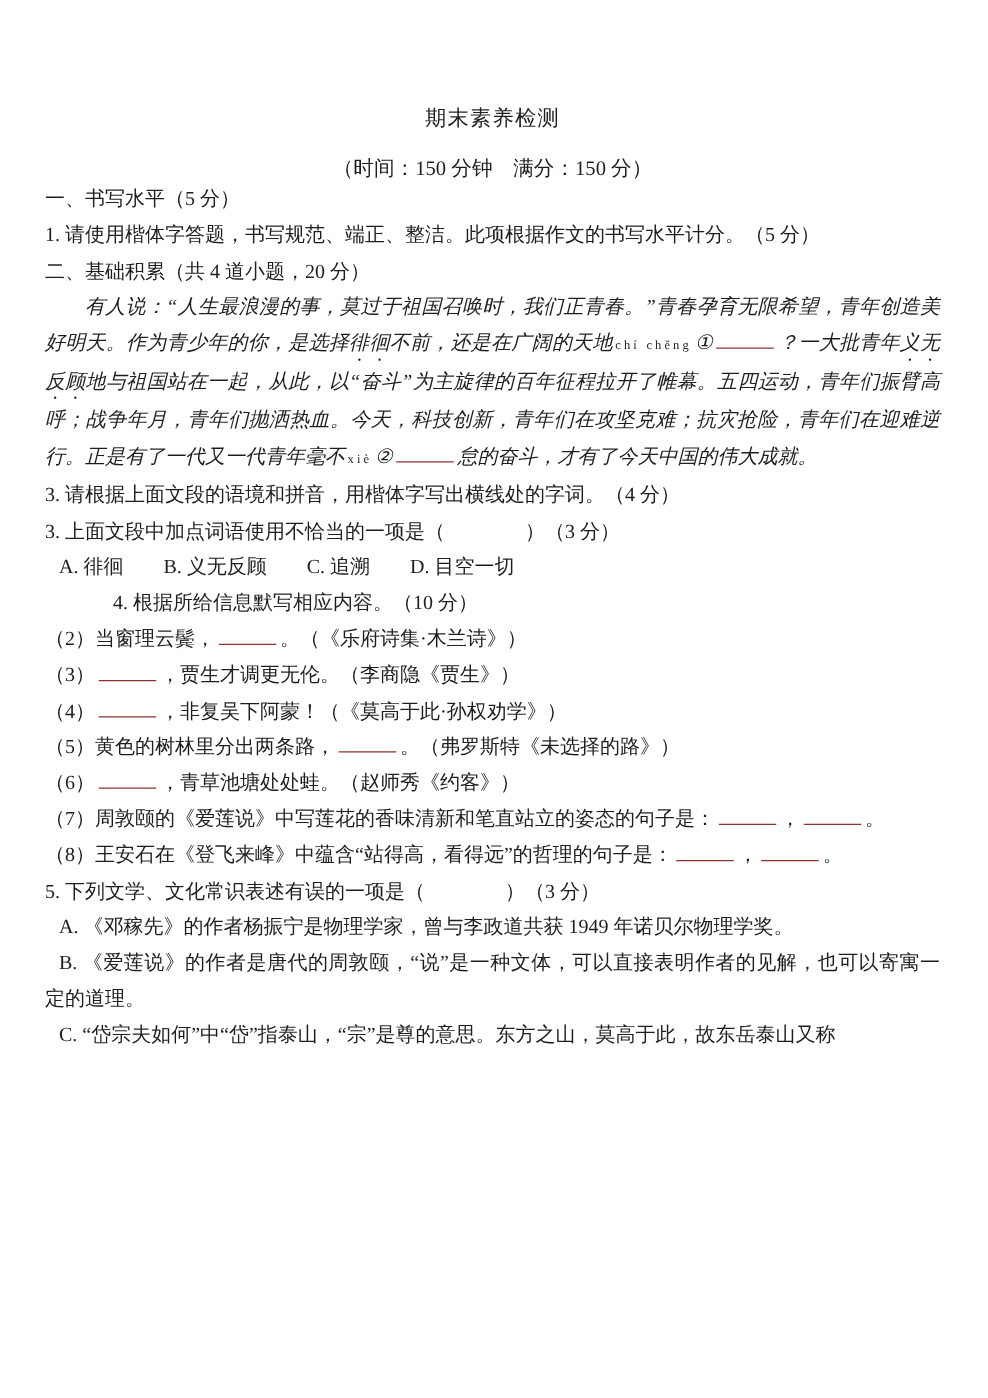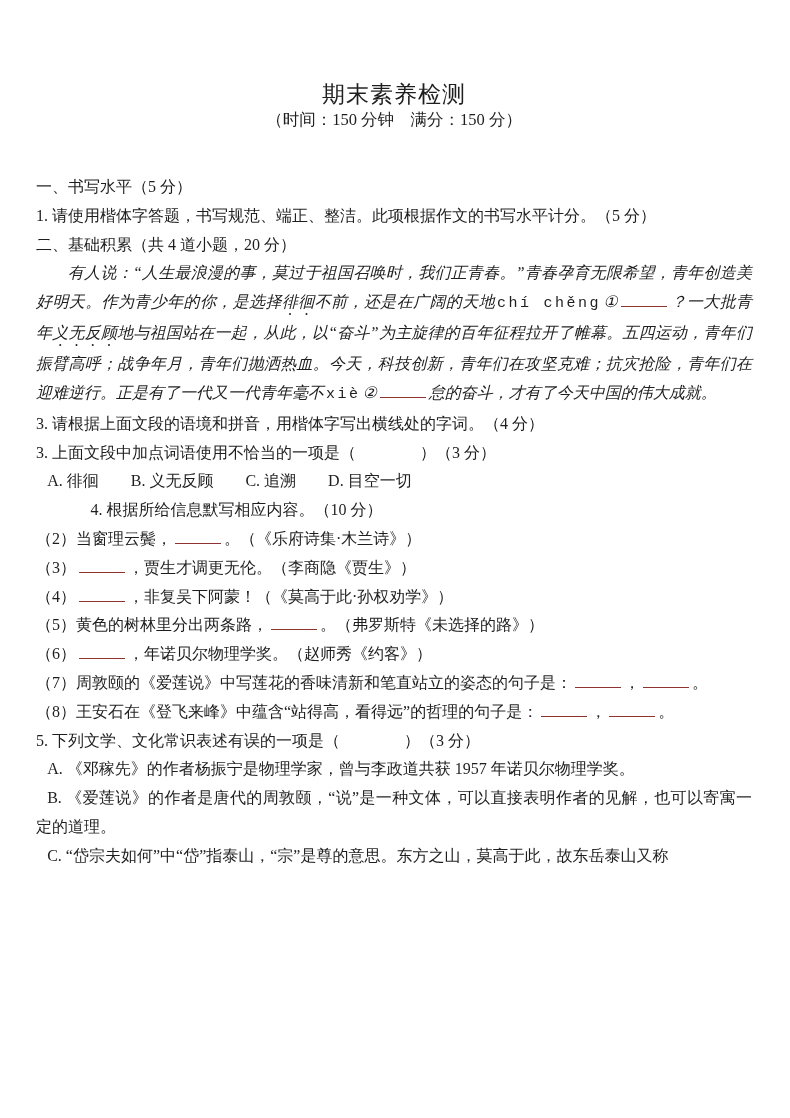--- a/index.html
+++ b/index.html
@@ -8,44 +8,43 @@
     width:790px;height:1118px;
     box-sizing:border-box;
     background:#ffffff;
     padding:84px 38px 0 36px;
     overflow:hidden;
     color:#1e1e1e;
     font-family:"Liberation Serif","DejaVu Serif",serif;
   }
   .title{
     text-align:center;
-    font-size:23px;
+    font-size:17px;
     line-height:22px;
     letter-spacing:1px;
   }
   .subtitle{
     text-align:center;
     font-size:16.5px;
     line-height:22px;
-    margin-top:3px;
+    margin-top:18px;
   }
   .doc{
-    margin-top:42px;
     font-size:16px;
     line-height:28.8px;
   }
   .line{text-align:justify;}
   .kai{font-style:italic;}
   .para-indent{text-indent:2em;}
   .q4-indent{text-indent:3.4em;}
   .option-indent{text-indent:0.7em;}
   .pinyin{
-    font-family:Liberation Mono, monospace;
+    font-family:Liberation Serif, serif;
     font-style:normal;
-    font-size:15px;
+    font-size:10px;
     letter-spacing:2.5px;
     padding:0 2px;
   }
   .em-dots{
     -webkit-text-emphasis:dot;
     -webkit-text-emphasis-position:under right;
     text-emphasis:dot;
     text-emphasis-position:under right;
   }
   .blank{
@@ -69,21 +68,21 @@
       <div class="line"><span>二、基础积累（共 4 道小题，20 分）</span></div>
       <div class="line kai para-indent"><span>有人说：“人生最浪漫的事，莫过于祖国召唤时，我们正青春。”青春孕育无限希望，青年创造美好明天。作为青少年的你，是选择</span><span class="em-dots">徘徊</span><span>不前，还是在广阔的天地</span><span class="pinyin">chí chěng</span><span>①</span><span class="blank"></span><span>？一大批青年</span><span class="em-dots">义无反顾</span><span>地与祖国站在一起，从此，以“奋斗”为主旋律的百年征程拉开了帷幕。五四运动，青年们振臂高呼；战争年月，青年们抛洒热血。今天，科技创新，青年们在攻坚克难；抗灾抢险，青年们在迎难逆行。正是有了一代又一代青年毫不</span><span class="pinyin">xiè</span><span>②</span><span class="blank"></span><span>怠的奋斗，才有了今天中国的伟大成就。</span></div>
       <div class="line"><span>3. 请根据上面文段的语境和拼音，用楷体字写出横线处的字词。（4 分）</span></div>
       <div class="line"><span>3. 上面文段中加点词语使用不恰当的一项是（　　　　）（3 分）</span></div>
       <div class="line option-indent"><span>A. 徘徊　　B. 义无反顾　　C. 追溯　　D. 目空一切</span></div>
       <div class="line q4-indent"><span>4. 根据所给信息默写相应内容。（10 分）</span></div>
       <div class="line"><span>（2）当窗理云鬓，</span><span class="blank"></span><span>。（《乐府诗集·木兰诗》）</span></div>
       <div class="line"><span>（3）</span><span class="blank"></span><span>，贾生才调更无伦。（李商隐《贾生》）</span></div>
       <div class="line"><span>（4）</span><span class="blank"></span><span>，非复吴下阿蒙！（《莫高于此·孙权劝学》）</span></div>
       <div class="line"><span>（5）黄色的树林里分出两条路，</span><span class="blank"></span><span>。（弗罗斯特《未选择的路》）</span></div>
-      <div class="line"><span>（6）</span><span class="blank"></span><span>，年诺贝尔物理学奖。（赵师秀《约客》）</span></div>
+      <div class="line"><span>（6）</span><span class="blank"></span><span>，青草池塘处处蛙。（赵师秀《约客》）</span></div>
       <div class="line"><span>（7）周敦颐的《爱莲说》中写莲花的香味清新和笔直站立的姿态的句子是：</span><span class="blank"></span><span>，</span><span class="blank"></span><span>。</span></div>
       <div class="line"><span>（8）王安石在《登飞来峰》中蕴含“站得高，看得远”的哲理的句子是：</span><span class="blank"></span><span>，</span><span class="blank"></span><span>。</span></div>
       <div class="line"><span>5. 下列文学、文化常识表述有误的一项是（　　　　）（3 分）</span></div>
-      <div class="line option-indent"><span>A. 《邓稼先》的作者杨振宁是物理学家，曾与李政道共获 1957 年诺贝尔物理学奖。</span></div>
+      <div class="line option-indent"><span>A. 《邓稼先》的作者杨振宁是物理学家，曾与李政道共获 1949 年诺贝尔物理学奖。</span></div>
       <div class="line option-indent"><span>B. 《爱莲说》的作者是唐代的周敦颐，“说”是一种文体，可以直接表明作者的见解，也可以寄寓一定的道理。</span></div>
       <div class="line option-indent"><span>C. “岱宗夫如何”中“岱”指泰山，“宗”是尊的意思。东方之山，莫高于此，故东岳泰山又称</span></div>
     </div>
 </div>
 
 </body></html>

